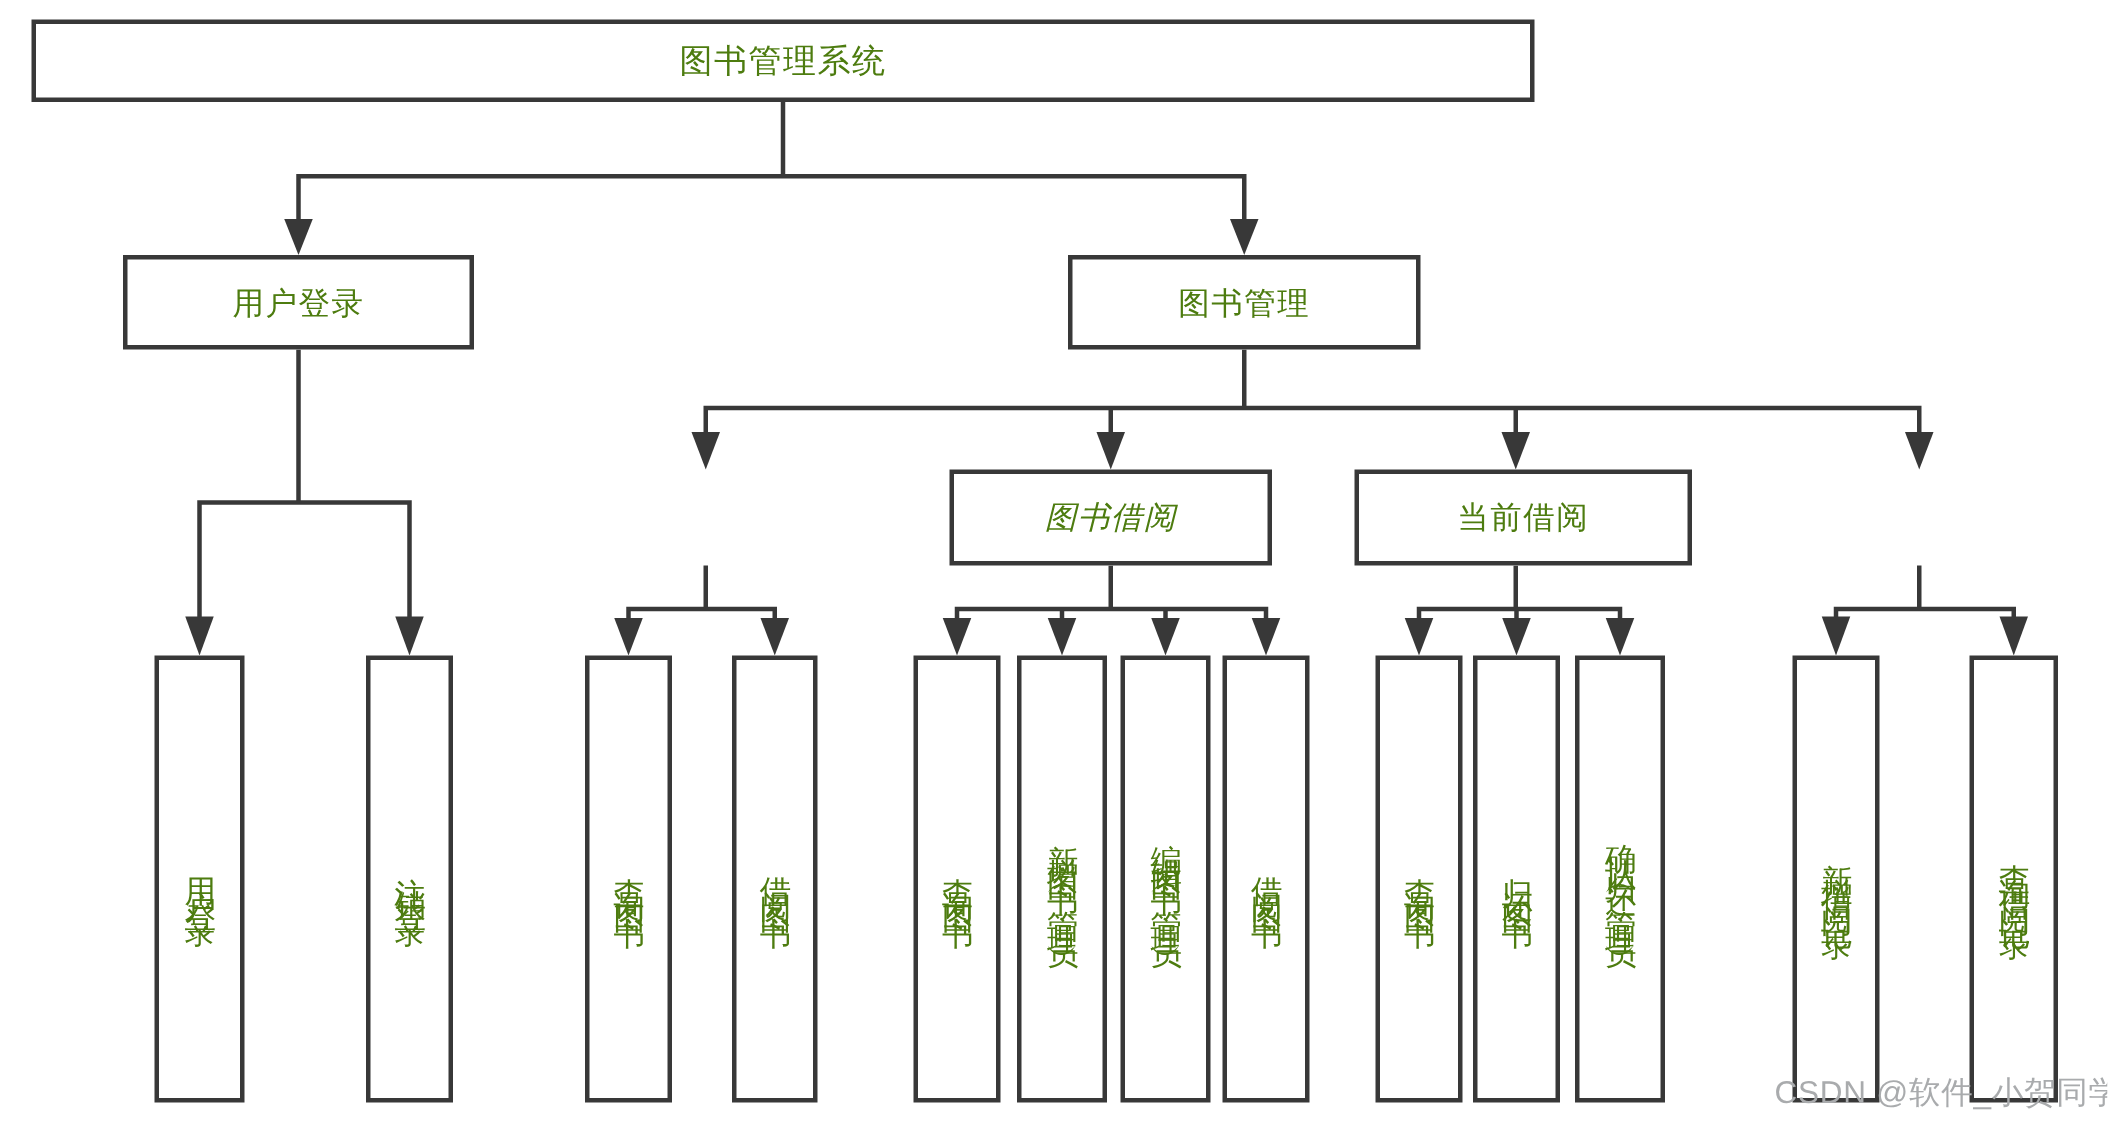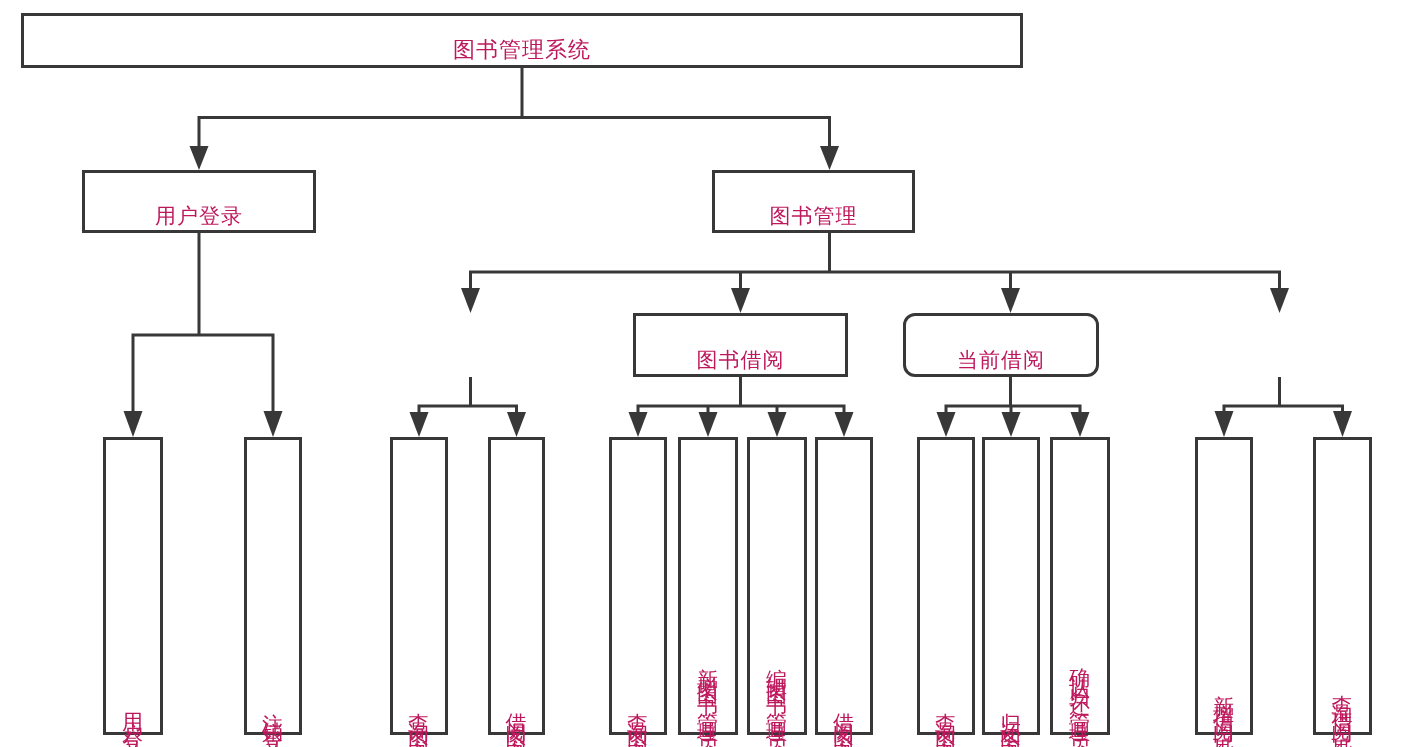--- a/index.html
+++ b/index.html
@@ -9,22 +9,22 @@
     background:#ffffff;
     font-family:"Liberation Sans","DejaVu Sans",sans-serif;
     overflow:hidden;
   }
   #connectors{position:absolute;left:0;top:0;z-index:0;}
   .node{
     position:absolute;
     box-sizing:border-box;
     background:#ffffff;
     border:3px solid #383838;
-    color:#be185d;
-    display:flex;align-items:flex-end;justify-content:center;
+    color:#4d7c0f;
+    display:flex;align-items:center;justify-content:center;
     z-index:1;
   }
   .hbox{font-size:21px;letter-spacing:1px;}
   .title-box{font-size:22px;}
   .vbox-wrap{top:437px;height:298px;}
   .vtext{
     writing-mode:vertical-rl;
     text-orientation:mixed;
     font-size:21px;
     line-height:1;
@@ -97,28 +97,28 @@
     </g>
   </svg>
 
   <div class="node hbox title-box" style="left:21px;top:13px;width:1002px;height:55px;">
     <span>图书管理系统</span>
   </div>
 
   <div class="node hbox" style="left:82px;top:170px;width:234px;height:63px;">
     <span>用户登录</span>
   </div>
-  <div class="node hbox" style="left:712px;top:170px;width:203px;height:63px;">
+  <div class="node hbox" style="left:712px;top:170px;width:235px;height:63px;">
     <span>图书管理</span>
   </div>
 
-  <div class="node hbox" style="left:633px;top:313px;width:215px;height:64px;">
+  <div class="node hbox" style="left:633px;top:313px;width:215px;height:64px;font-style:italic;">
     <span>图书借阅</span>
   </div>
-  <div class="node hbox" style="left:903px;top:313px;width:196px;height:64px;border-radius:12px;">
+  <div class="node hbox" style="left:903px;top:313px;width:225px;height:64px;">
     <span>当前借阅</span>
   </div>
 
   <div class="node vbox-wrap" style="left:103px;width:60px;">
     <span class="vtext">用户登录</span>
   </div>
   <div class="node vbox-wrap" style="left:244px;width:58px;">
     <span class="vtext">注销登录</span>
   </div>
 
@@ -152,14 +152,15 @@
     <span class="vtext">确认归还（管理员）</span>
   </div>
 
   <div class="node vbox-wrap" style="left:1195px;width:58px;">
     <span class="vtext">新增借阅记录</span>
   </div>
   <div class="node vbox-wrap" style="left:1313px;width:59px;">
     <span class="vtext">查询借阅记录</span>
   </div>
 
+  <div id="watermark">CSDN @软件_小贺同学</div>
 
 </div>
 
 </body></html>

